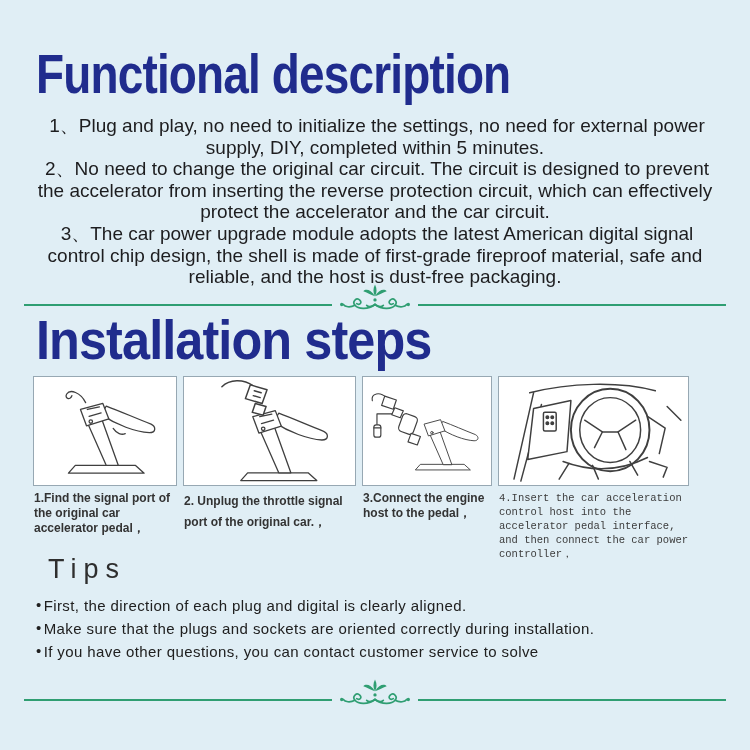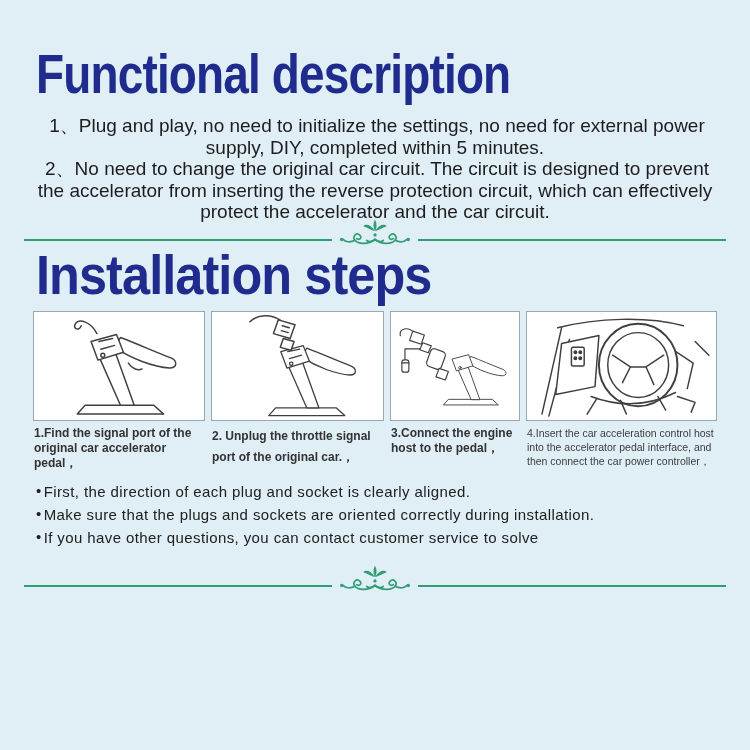--- a/index.html
+++ b/index.html
@@ -26,21 +26,21 @@
   .divider{display:flex;align-items:flex-end;height:30px;margin:-4px 24px 0 24px;}
   .divider .line{flex:1;height:2px;background:var(--green);margin-bottom:6px;}
   .divider svg{flex:none;width:86px;height:30px;}
   #divider-top{margin-top:-6px;}
   #divider-bottom{margin-top:14px;}
 
   .steps{display:flex;margin:8px 5px 0 33px;gap:6px;}
   .stepfig{margin:0;display:flex;flex-direction:column;}
   .stepfig .imgbox{background:#fff;border:1px solid var(--border);height:110px;box-sizing:border-box;}
   .stepfig .imgbox svg{width:100%;height:100%;display:block;}
-  .f1{width:172px;}.f2{width:173px;}.f3{width:130px;}.f4{width:191px;}
+  .f1{width:144px;}.f2{width:173px;}.f3{width:130px;}.f4{width:191px;font-family:Liberation Mono, monospace;}
   .cap{margin:5px 0 0 1px;font-size:12px;font-weight:bold;color:var(--cap);line-height:15px;}
   .cap.roomy{line-height:21px;}
   .cap.small{font-size:10.5px;font-weight:normal;line-height:14px;color:#3c3c3c;}
 
   .tips-title{margin:-8px 0 0 48px;font-size:27px;font-weight:400;
               letter-spacing:7px;color:#2e2e2e;line-height:32px;}
   .tips-list{list-style:none;margin:9px 0 0 36px;padding:0;}
   .tips-list li{font-size:15px;line-height:23px;letter-spacing:.4px;color:#202020;white-space:nowrap;}
   .tips-list .dot{display:inline-block;margin-right:2px;transform:translateY(-1px);}
 
@@ -52,20 +52,21 @@
 </head>
 <body>
 
 <div class="page">
 
   <h1 class="big-title" id="t1">Functional description</h1>
 
   <div class="items">
     <p>1、Plug and play, no need to initialize the settings, no need for external power supply, DIY, completed within 5 minutes.</p>
     <p>2、No need to change the original car circuit. The circuit is designed to prevent the accelerator from inserting the reverse protection circuit, which can effectively protect the accelerator and the car circuit.</p>
+    <p>3、The car power upgrade module adopts the latest American digital signal control chip design, the shell is made of first-grade fireproof material, safe and reliable, and the host is dust-free packaging.</p>
   </div>
 
   <div class="divider" id="divider-top">
     <i class="line"></i>
     <svg viewBox="0 0 96 36" aria-hidden="true">
       <g class="orn-stroke">
         <path d="M48 27 C40 33 28 33 24 28 C20 23 26 18 30 22 C33 25 29 28 26 26"></path>
         <path d="M48 27 C56 33 68 33 72 28 C76 23 70 18 66 22 C63 25 67 28 70 26"></path>
         <path d="M24 28 C18 31 12 30 10 27"></path>
         <path d="M72 28 C78 31 84 30 86 27"></path>
@@ -168,23 +169,24 @@
           <path d="M150 40 L168 52 L162 78"></path>
           <path d="M170 30 L184 44"></path>
           <path d="M60 104 L70 88 M100 104 L94 90 M140 100 L132 86"></path>
           <path d="M152 86 L170 92 L166 102"></path>
         </svg>
       </div>
       <figcaption class="cap small">4.Insert the car acceleration control host into the accelerator pedal interface, and then connect the car power controller，</figcaption>
     </figure>
   </div>
 
+  <div class="tips-title">Tips</div>
 
   <ul class="tips-list">
-    <li><span class="dot">•</span><span>First, the direction of each plug and socket is clearly aligned.</span></li>
+    <li><span class="dot">•</span><span>First, the direction of each plug and digital is clearly aligned.</span></li>
     <li><span class="dot">•</span><span>Make sure that the plugs and sockets are oriented correctly during installation.</span></li>
     <li><span class="dot">•</span><span>If you have other questions, you can contact customer service to solve</span></li>
   </ul>
 
   <div class="divider" id="divider-bottom">
     <i class="line"></i>
     <svg viewBox="0 0 96 36" aria-hidden="true">
       <g class="orn-stroke">
         <path d="M48 27 C40 33 28 33 24 28 C20 23 26 18 30 22 C33 25 29 28 26 26"></path>
         <path d="M48 27 C56 33 68 33 72 28 C76 23 70 18 66 22 C63 25 67 28 70 26"></path>

